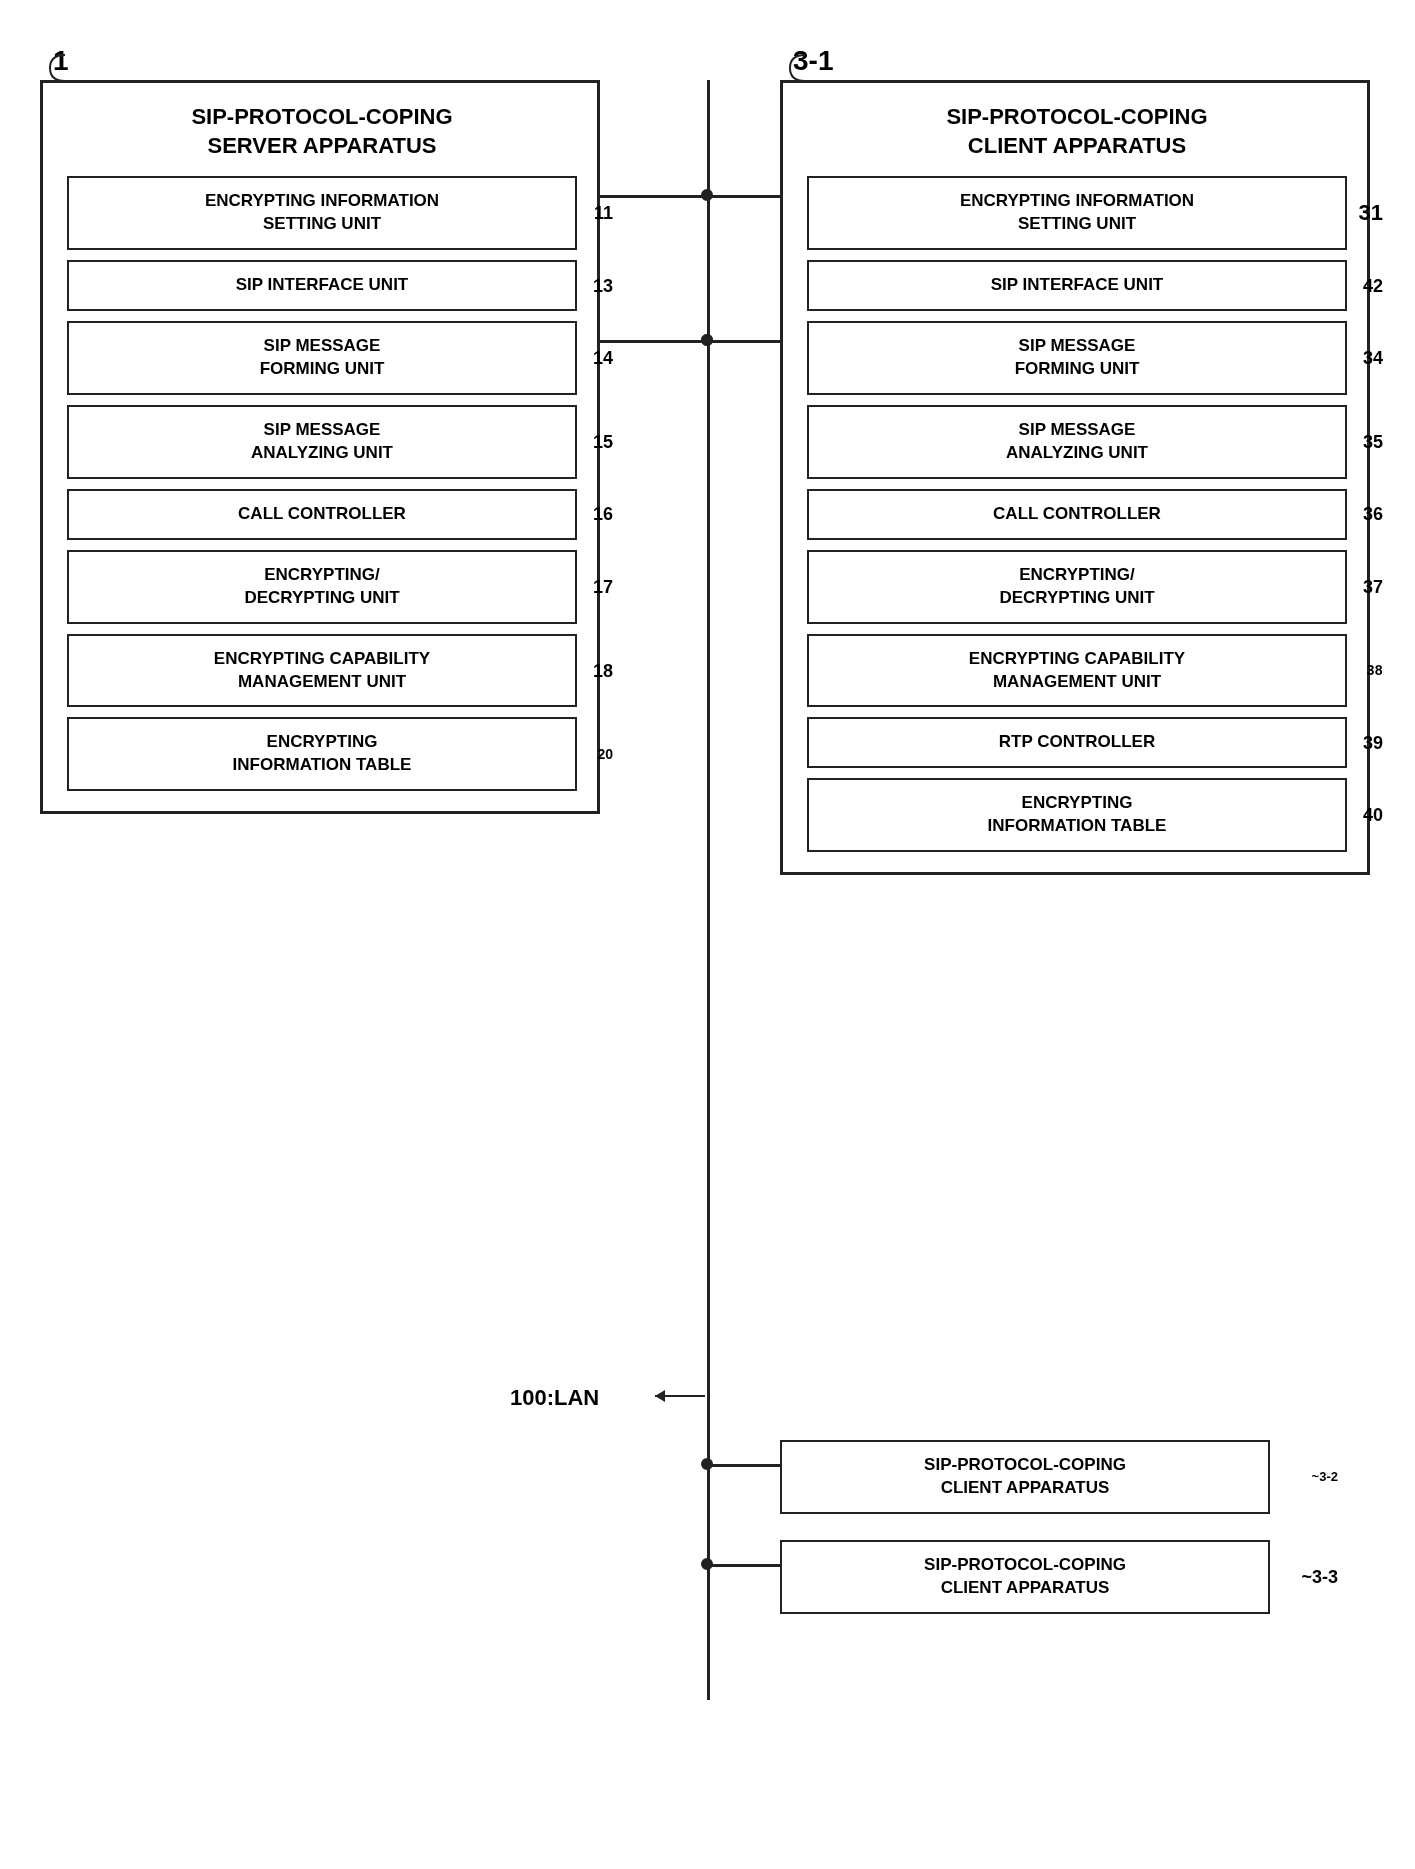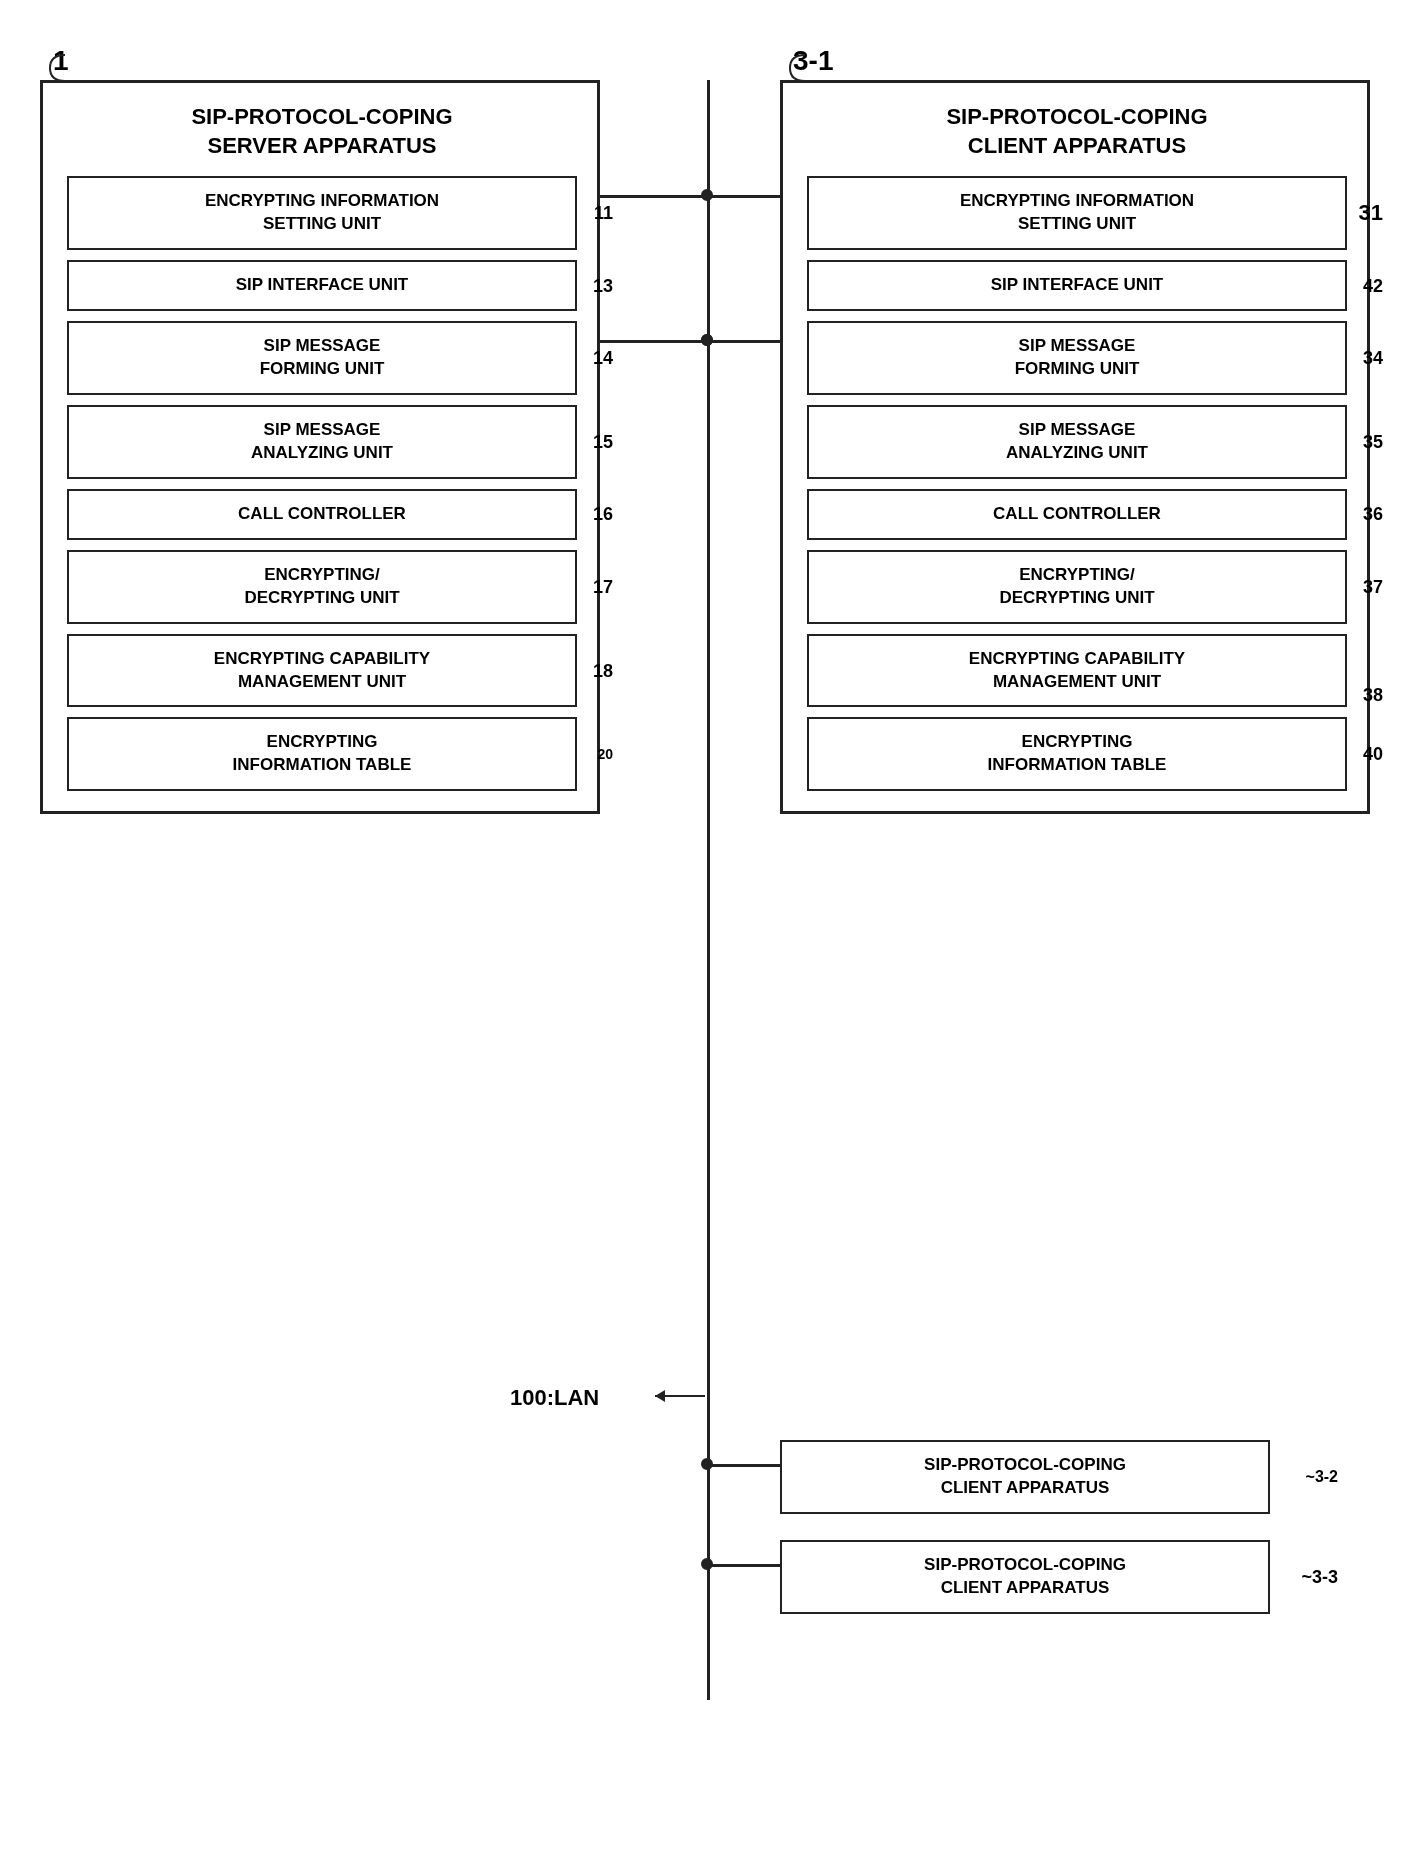--- a/index.html
+++ b/index.html
@@ -158,23 +158,27 @@
       <span style="position:absolute;right:-38px;top:50%;transform:translateY(-50%);font-size:18px;font-weight:bold;font-family:Arial;">36</span>
     </div>
 
     <div style="position:relative; border: 2.5px solid #222; padding: 12px 16px; text-align: center; font-size: 17px; font-weight: bold; margin-bottom: 10px; line-height: 1.35; font-family: Arial;">
       ENCRYPTING/<br>DECRYPTING UNIT
       <span style="position:absolute;right:-38px;top:50%;transform:translateY(-50%);font-size:18px;font-weight:bold;font-family:Arial;">37</span>
     </div>
 
     <div style="position:relative; border: 2.5px solid #222; padding: 12px 16px; text-align: center; font-size: 17px; font-weight: bold; margin-bottom: 10px; line-height: 1.35; font-family: Arial;">
       ENCRYPTING CAPABILITY<br>MANAGEMENT UNIT
-      <span style="position:absolute;right:-38px;top:50%;transform:translateY(-50%);font-size:18px;font-weight:bold;font-family:Liberation Sans, sans-serif;margin-top:24px;">38</span>
-    </div>
-
+      <span style="position:absolute;right:-38px;top:50%;transform:translateY(-50%);font-size:14px;font-weight:bold;font-family:Liberation Mono, monospace;">38</span>
+    </div>
+
+    <div style="position:relative; border: 2.5px solid #222; padding: 12px 16px; text-align: center; font-size: 17px; font-weight: bold; margin-bottom: 10px; line-height: 1.35; font-family: Arial;">
+      RTP CONTROLLER
+      <span style="position:absolute;right:-38px;top:50%;transform:translateY(-50%);font-size:18px;font-weight:bold;font-family:Arial;">39</span>
+    </div>
 
     <div style="position:relative; border: 2.5px solid #222; padding: 12px 16px; text-align: center; font-size: 17px; font-weight: bold; margin-bottom: 0px; line-height: 1.35; font-family: Arial;">
       ENCRYPTING<br>INFORMATION TABLE
       <span style="position:absolute;right:-38px;top:50%;transform:translateY(-50%);font-size:18px;font-weight:bold;font-family:Arial;margin-left:10px;">40</span>
     </div>
   </div>
 
   <div style="position:absolute;left:709px;top:195px;width:72px;height:3px;background:#222;"></div>
 
   <div style="position:absolute;left:709px;top:340px;width:72px;height:3px;background:#222;"></div>
@@ -185,21 +189,21 @@
     left: 780px; top: 1440px;
     width: 490px;
     border: 2.5px solid #222;
     padding: 12px 16px;
     text-align: center;
     font-size: 17px; font-weight: bold; line-height: 1.35;
     font-family: Arial;
     background: #fff;
   ">
     SIP-PROTOCOL-COPING<br>CLIENT APPARATUS
-    <span style="position:absolute;right:-70px;top:50%;transform:translateY(-50%);font-size:16px;font-weight:bold;font-family:Arial;white-space:nowrap;text-align:center;">~3-2</span>
+    <span style="position:absolute;right:-70px;top:50%;transform:translateY(-50%);font-size:13px;font-weight:bold;font-family:Arial;white-space:nowrap;text-align:center;">~3-2</span>
   </div>
 
   <div style="
     position: absolute;
     left: 780px; top: 1540px;
     width: 490px;
     border: 2.5px solid #222;
     padding: 12px 16px;
     text-align: center;
     font-size: 17px; font-weight: bold; line-height: 1.35;

